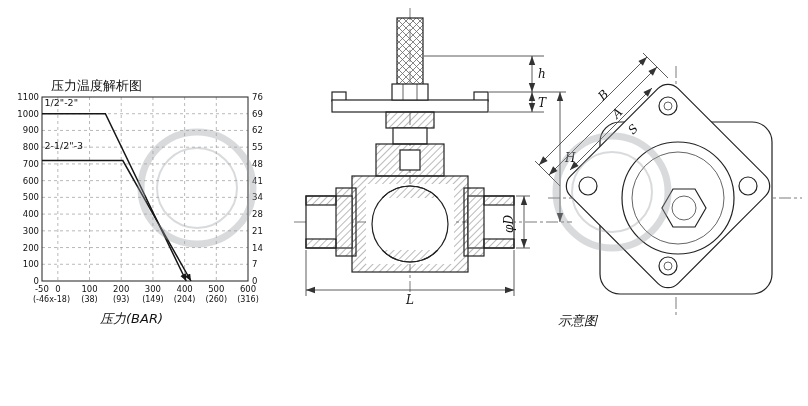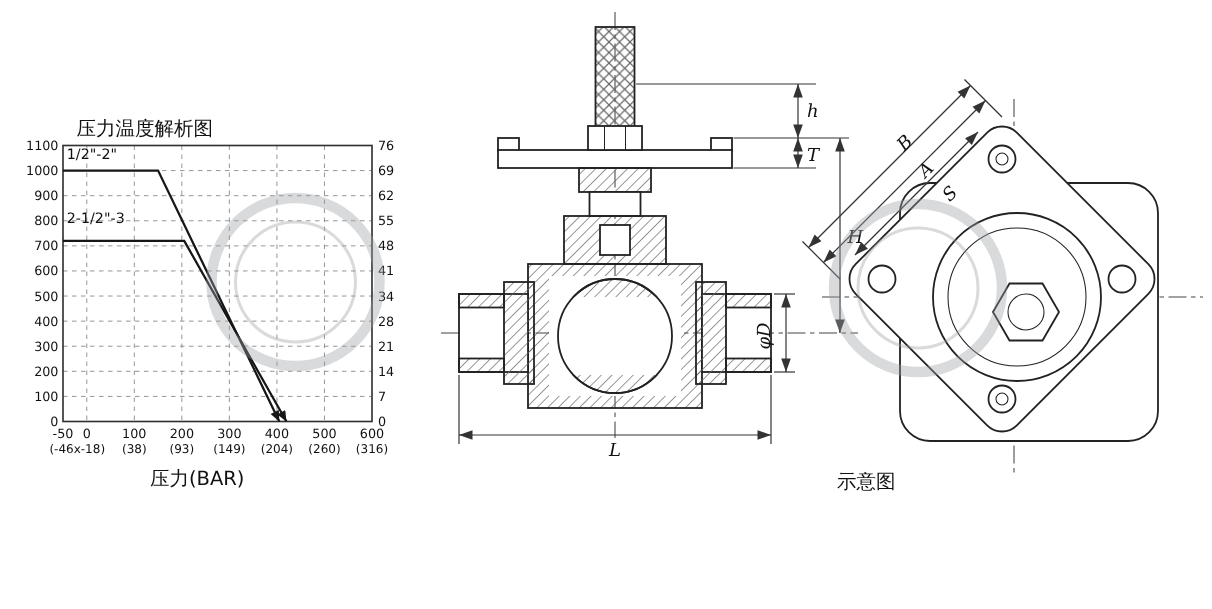--- a/index.html
+++ b/index.html
@@ -17,23 +17,23 @@
   .tick{font:8.5px "DejaVu Sans",sans-serif;fill:#111;}
   .ticksub{font:8px "DejaVu Sans",sans-serif;fill:#111;}
   .series{stroke:#161616;stroke-width:1.5;fill:none;}
   .serieslabel{font:9.5px "DejaVu Sans",sans-serif;fill:#111;}
 </style>
 </head>
 <body>
 
 <div class="zh" style="left:32px;top:77px;margin-left:19px;">压力温度解析图</div>
 
-<div class="zh" style="left:100px;top:310px;">压力(BAR)</div>
-
-<div class="zh" style="left:558px;top:312px;">示意图</div>
+<div class="zh" style="left:100px;top:310px;font-style:italic;">压力(BAR)</div>
+
+<div class="zh" style="left:558px;top:312px;font-style:italic;">示意图</div>
 
 <svg id="scene" width="808" height="406" xmlns="http://www.w3.org/2000/svg">
   <defs>
     <pattern id="hatch" patternUnits="userSpaceOnUse" width="5" height="5" patternTransform="rotate(45)">
       <line x1="0" y1="0" x2="0" y2="5" stroke="#666" stroke-width="0.9"></line>
     </pattern>
     <pattern id="xhatch" patternUnits="userSpaceOnUse" width="7" height="7">
       <path d="M0,0 L7,7 M7,0 L0,7" stroke="#666" stroke-width="0.8"></path>
     </pattern>
     <marker id="dim-arrow" viewBox="0 0 10 8" markerWidth="10" markerHeight="8" refX="9.5" refY="4" orient="auto-start-reverse" markerUnits="userSpaceOnUse">

